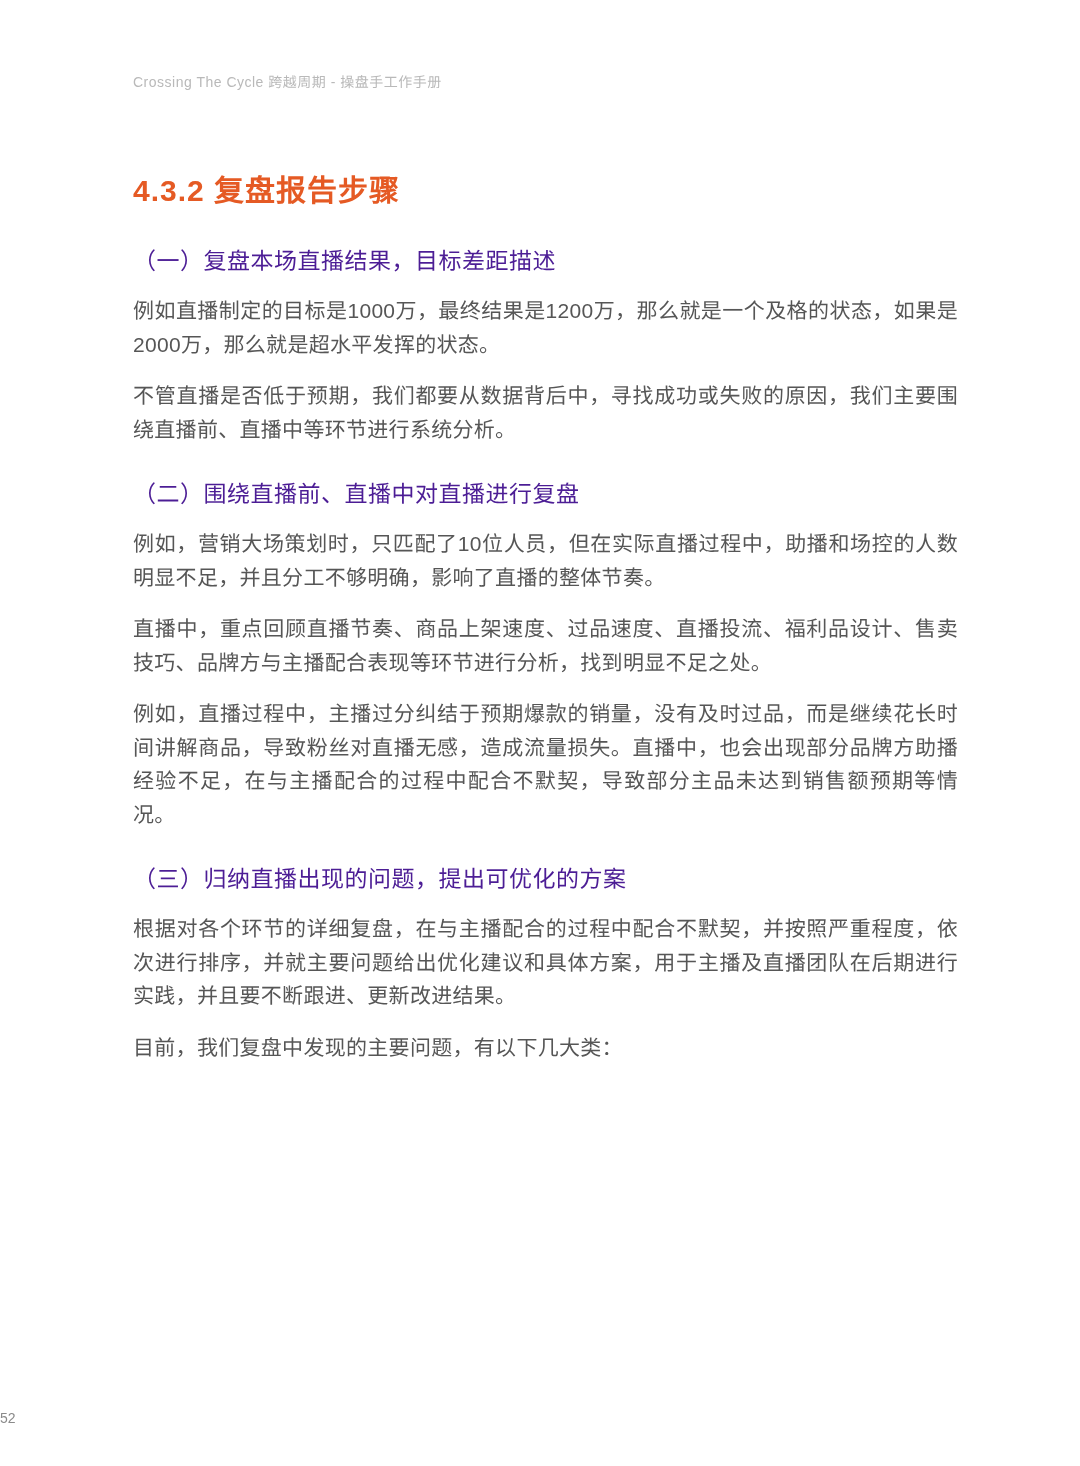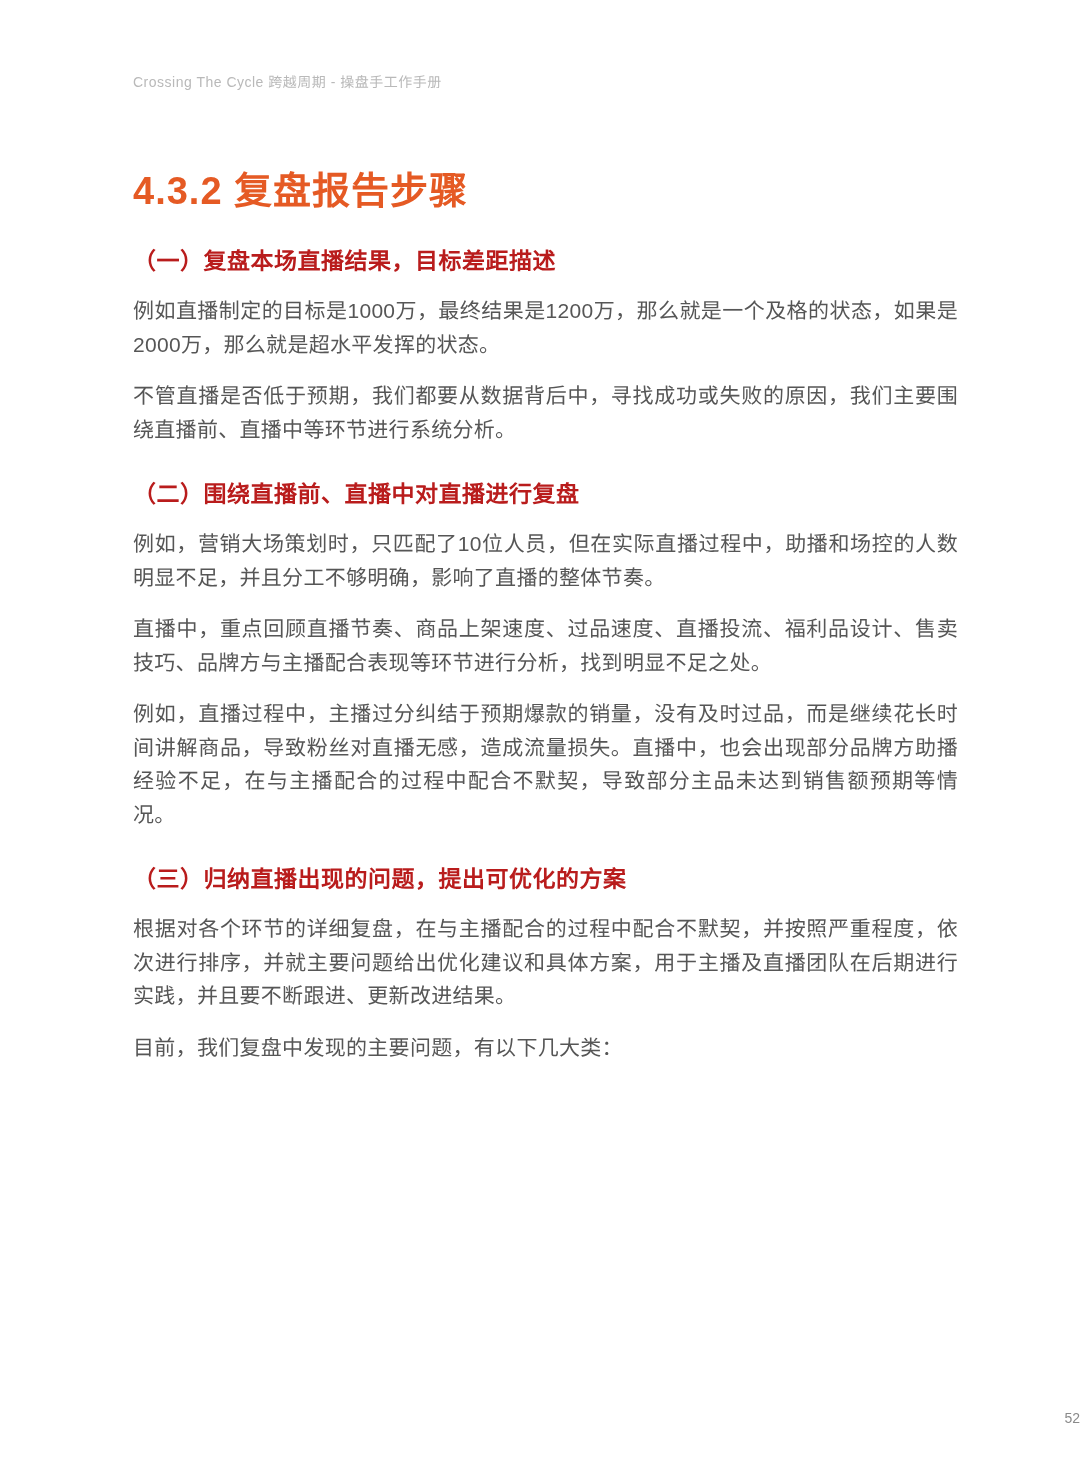--- a/index.html
+++ b/index.html
@@ -20,51 +20,51 @@
     border-radius: 31px;
   }
   .running-header {
     font-size: 14px;
     line-height: 20px;
     color: #b9b9b9;
     letter-spacing: 0.5px;
   }
   h1.page-title {
     margin: 77px 0 0 0;
-    font-size: 38px;
+    font-size: 30px;
     line-height: 44px;
     font-weight: bold;
     color: #e55a24;
     letter-spacing: 1px;
   }
   p.body-par {
     margin: 18px 0 0 0;
     font-size: 21px;
     line-height: 33.5px;
     color: #565656;
     text-align: justify;
     letter-spacing: 0.3px;
   }
   p.intro {
     margin-top: 26px;
   }
   h2.sec-heading {
     margin: 33px 0 10px 0;
     font-size: 23px;
     line-height: 30px;
-    font-weight: bold;
-    color: #b91c1c;
+    font-weight: normal;
+    color: #4c1d95;
     letter-spacing: 0.5px;
   }
   .page-number {
     position: absolute;
     left: 0;
     right: 0;
     bottom: 52px;
-    text-align: right;
+    text-align: left;
     font-size: 14px;
     color: #8a8a8a;
   }
 </style>
 </head>
 <body>
 
 <div class="page">
 
   <div class="running-header">Crossing The Cycle 跨越周期 - 操盘手工作手册</div>

